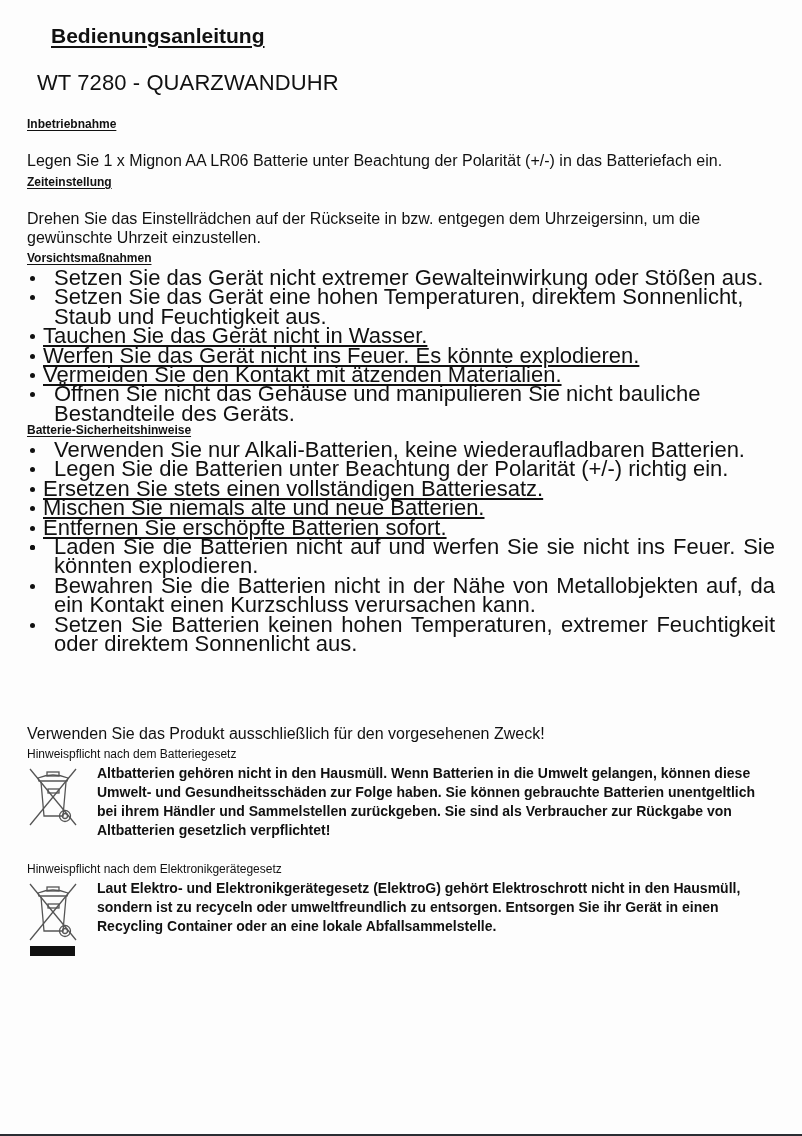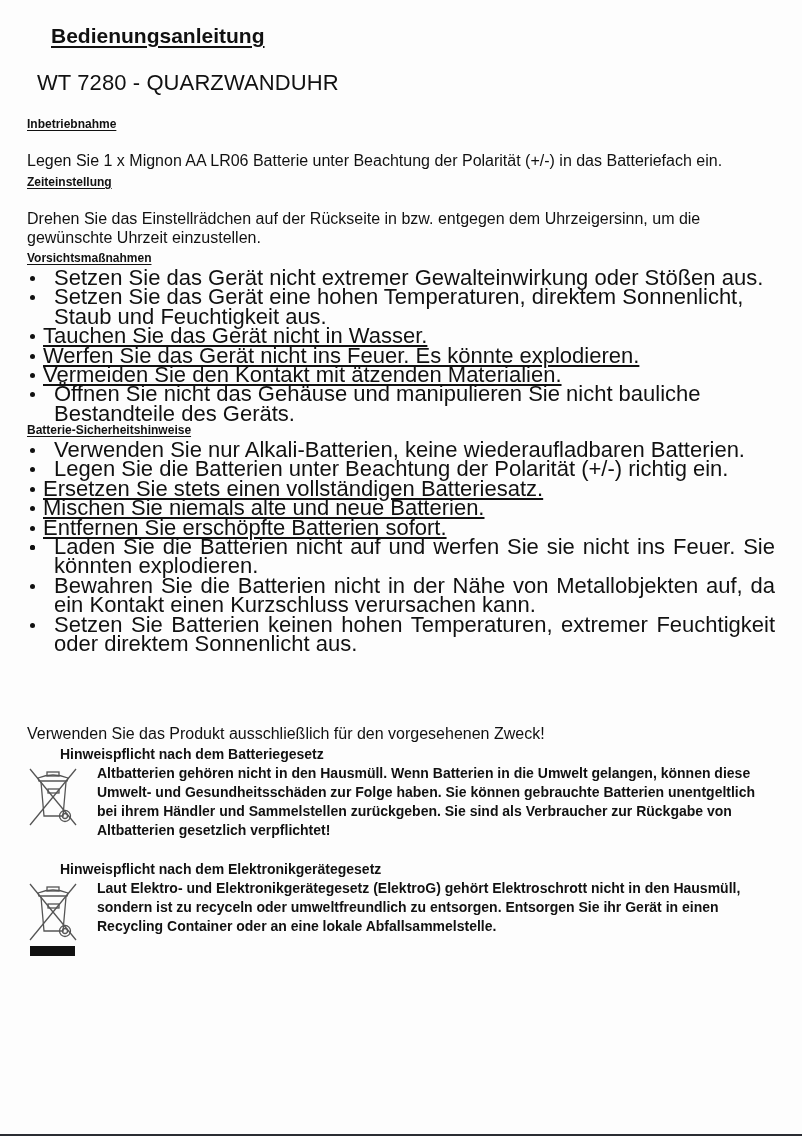--- a/index.html
+++ b/index.html
@@ -20,21 +20,21 @@
   .para { font-size: 16px; line-height: 19px; margin-top: 17px; }
   .block { position: absolute; left: 0; width: 748px; }
   ul.bl { list-style: none; margin: 0; padding: 0; }
   ul.bl li { position: relative; font-size: 22px; line-height: 19.4px; }
   ul.bl li .dot {
     position: absolute; left: 3px; top: 8px; width: 5px; height: 5px; border-radius: 50%; background: #111;
   }
   ul.bl li.wide { padding-left: 27px; }
   ul.bl li.narrow { padding-left: 16px; text-decoration: underline; }
   ul.bl li.justify { text-align: justify; padding-left: 27px; }
-  .note-title { font-size: 14px; font-weight: bold; line-height: 17px; margin-left: 33px; }
+  .note-title { font-size: 12px; font-weight: normal; line-height: 17px; }
   .note-text {
     position: absolute; left: 70px; width: 680px; font-size: 14px; font-weight: bold; line-height: 19px;
   }
   .bin { position: absolute; left: 0; }
   .bar { position: absolute; left: 3px; width: 45px; height: 10px; background: #111; }
   .bottom-line { position: absolute; left: 0; bottom: 0; width: 802px; height: 2px; background: #2a2d33; }
 </style>
 </head>
 <body>
 

